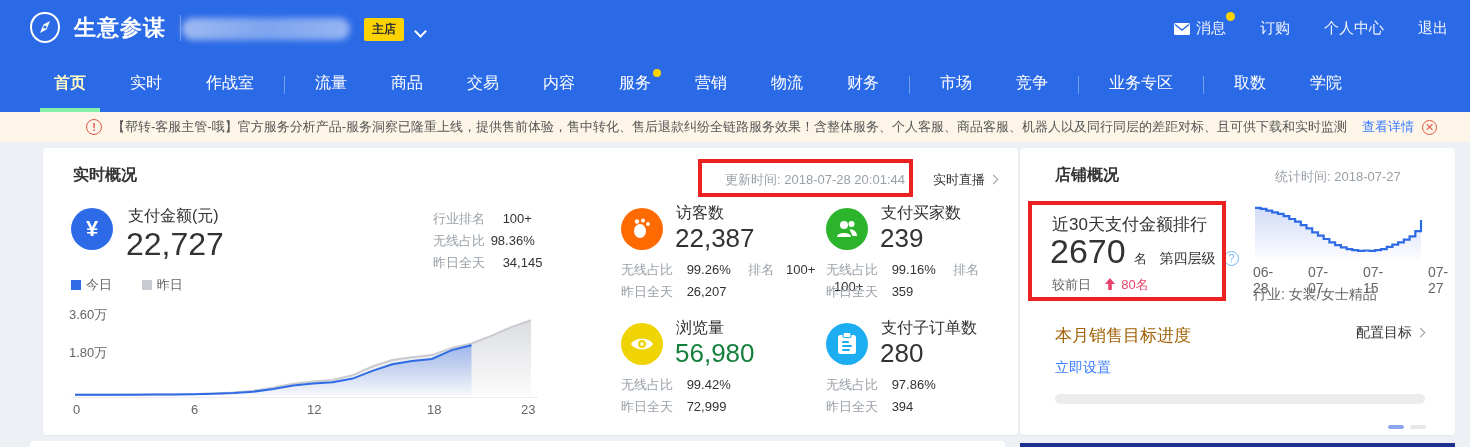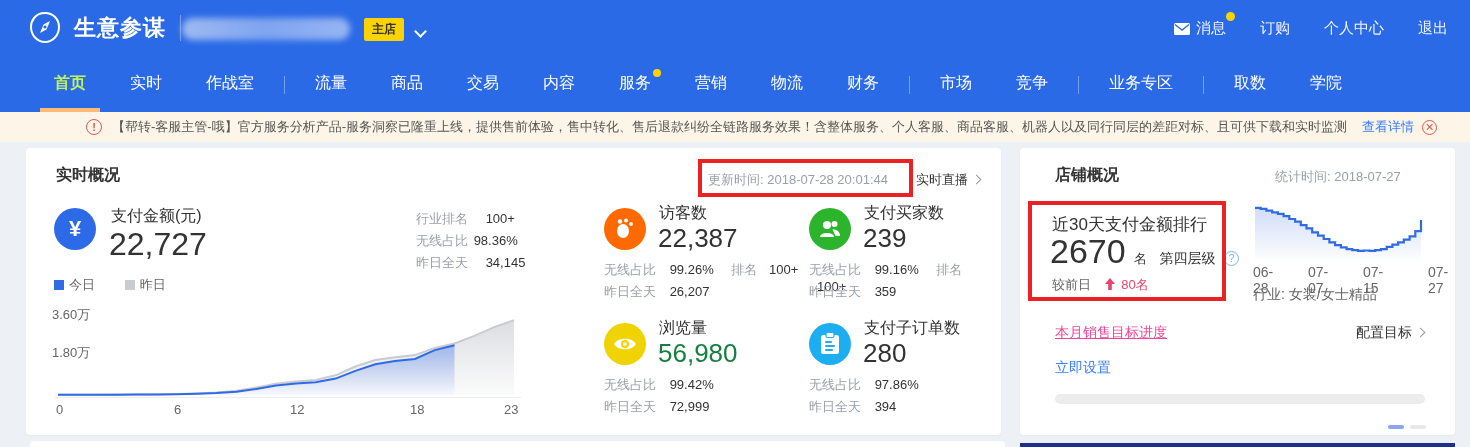--- a/index.html
+++ b/index.html
@@ -20,37 +20,37 @@
     border-bottom:2px solid #fff; transform:rotate(45deg); }
   .topbar-right { position:absolute; right:22px; top:0; height:57px; display:flex; align-items:center; gap:34px; }
   .topbar-item { color:#f2f5ff; font-size:15px; cursor:pointer; position:relative; display:flex; align-items:center; gap:6px; }
   .dot-badge { position:absolute; right:-9px; top:-7px; width:9px; height:9px; border-radius:50%; background:#fbd303; }
 
   
   .nav { position:absolute; left:0; top:57px; width:1470px; height:55px; background:#2b6ae6;
     display:flex; align-items:stretch; padding-left:32px; }
   .nav-item { color:#fff; font-size:16px; line-height:51px; padding:0 14px; margin:0 8px;
     cursor:pointer; position:relative; white-space:nowrap; }
-  .nav-item.active { color:#bef264; border-bottom:4px solid #fdba74; font-weight:bold; }
+  .nav-item.active { color:#fef9c3; border-bottom:4px solid #86efac; font-weight:bold; }
   .nav-div { width:1px; height:18px; background:rgba(255,255,255,.35); align-self:center; margin:0 8px; }
   .nav-dot { position:absolute; right:4px; top:12px; width:8px; height:8px; border-radius:50%; background:#fbd303; }
 
   
   .notice { position:absolute; left:0; top:112px; width:1470px; height:30px; background:#fdf6e8;
     display:flex; align-items:center; padding-left:86px; font-size:13px; color:#555; }
   .warn-ic { width:16px; height:16px; border:1px solid #e2574a; color:#e2574a; border-radius:50%;
     font-size:11px; line-height:14px; text-align:center; font-weight:bold; margin-right:10px; flex:0 0 auto; }
   .notice-text { white-space:nowrap; overflow:hidden; max-width:1240px; }
   .notice-link { color:#3d7eff; margin-left:10px; cursor:pointer; white-space:nowrap; }
   .close-ic { width:15px; height:15px; border:1px solid #e2574a; color:#e2574a; border-radius:50%;
     font-size:11px; line-height:13px; text-align:center; margin-left:8px; cursor:pointer; flex:0 0 auto; }
 
   
   .panel { position:absolute; background:#fff; border-radius:4px; box-shadow:0 1px 2px rgba(0,0,0,.04); }
-  #panel-realtime { left:26px; top:148px; width:975px; height:287px; }
+  #panel-realtime { left:43px; top:148px; width:975px; height:287px; }
   #panel-shop { left:1020px; top:148px; width:435px; height:287px; }
   .panel-title { font-size:16px; color:#333; font-weight:bold; }
 
   .lbl { color:#9aa0a8; }
   .val { color:#333; }
 
   .metric-ic { width:42px; height:42px; border-radius:50%; display:flex; align-items:center; justify-content:center; }
   .big-num { font-size:30px; color:#333; }
 
   .red-box { position:absolute; border:4px solid #ec2121; z-index:5; pointer-events:none; }
@@ -311,21 +311,21 @@
     <span>06-28</span>
     <span>07-07</span>
     <span>07-15</span>
     <span style="margin-left:10px;">07-27</span>
   </div>
   <div class="abs" style="left:233px; top:138px; font-size:14px; color:#666;">
     <span>行业:</span>
     <span>女装/女士精品</span>
   </div>
 
-  <div class="abs" style="left:35px; top:176px; font-size:14px; color:#ec4899;text-decoration:underline;">本月销售目标进度</div>
+  <div class="abs" style="left:35px; top:176px; font-size:17px; color:#a16207;">本月销售目标进度</div>
   <div class="abs" style="left:336px; top:176px; font-size:14px; color:#333; cursor:pointer;">
     <span>配置目标</span><span class="chevron-r"></span>
   </div>
   <div class="abs link-blue" style="left:35px; top:211px; font-size:14px;">立即设置</div>
   <div class="progress"></div>
   <div class="dash" style="left:368px; background:#8aa6ee;"></div>
   <div class="dash" style="left:390px; background:#e8e8e8;"></div>
 </div>
 
 <div class="red-box" style="left:698px; top:159px; width:215px; height:38px;"></div>

